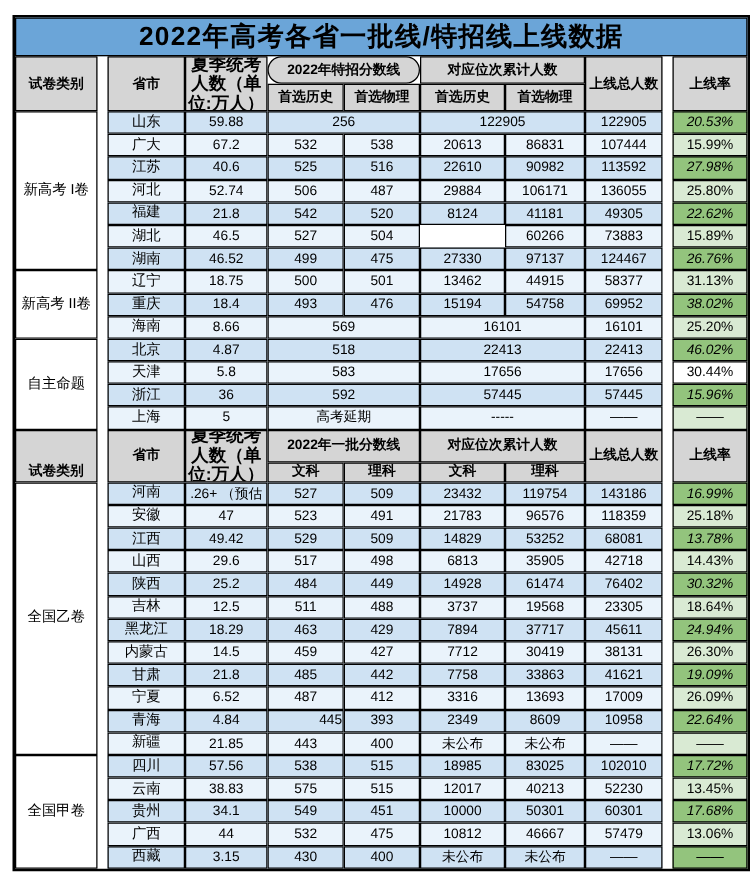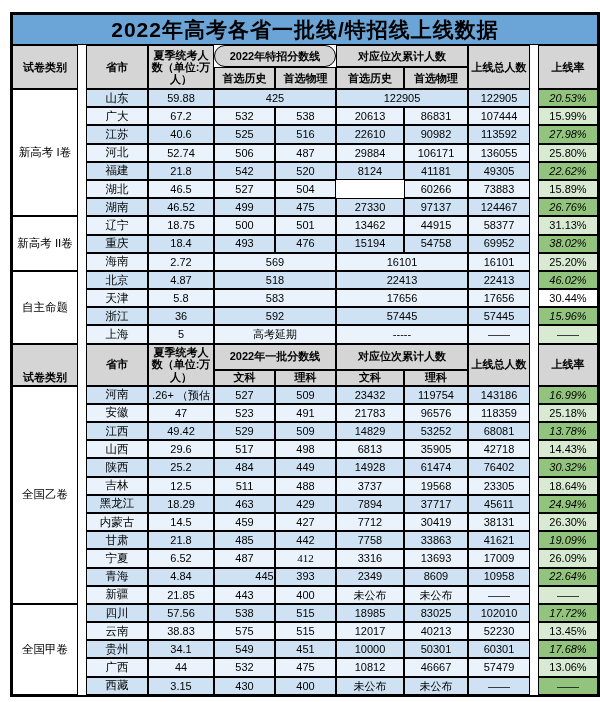--- a/index.html
+++ b/index.html
@@ -34,21 +34,21 @@
     font-size: 21px;
     font-weight: bold;
     letter-spacing: 1px;
   }
   .hdr {
     background: var(--header_bg);
     font-weight: bold;
     white-space: normal;
     padding: 0 1px;
   }
-  .hdr-small { font-size: 11px; }
+  .hdr-small { font-size: 14px; }
   .hdr-bottom { align-items: flex-end; padding-bottom: 1px; }
   .sect { background: #fff; font-size: 11.5px; }
   .prov { font-size: 11.5px; }
   .row-dark  { background: var(--row_dark); }
   .row-light { background: var(--row_light); }
   .rate-dark  { background: var(--rate_dark); font-style: italic; }
   .rate-light { background: var(--rate_light); }
   .rate-white { background: #ffffff; }
 </style>
 </head>
@@ -63,21 +63,21 @@
     <div class="cell hdr" style="grid-area: 2 / 7 / auto / 9;">对应位次累计人数</div>
     <div class="cell hdr" style="grid-area: 3 / 5;">首选历史</div>
     <div class="cell hdr" style="grid-area: 3 / 6;">首选物理</div>
     <div class="cell hdr" style="grid-area: 3 / 7;">首选历史</div>
     <div class="cell hdr" style="grid-area: 3 / 8;">首选物理</div>
     <div class="cell hdr" style="grid-area: 2 / 9 / 4;">上线总人数</div>
     <div class="cell hdr" style="grid-area: 2 / 11 / 4;">上线率</div>
     <div class="cell sect" style="grid-area: 4 / 1 / 11;">新高考 I卷</div>
     <div class="cell row-dark prov" style="grid-area: 4 / 3;">山东</div>
     <div class="cell row-dark" style="grid-area: 4 / 4;">59.88</div>
-    <div class="cell row-dark" style="grid-area: 4 / 5 / auto / 7;">425</div>
+    <div class="cell row-dark" style="grid-area: 4 / 5 / auto / 7;">256</div>
     <div class="cell row-dark" style="grid-area: 4 / 7 / auto / 9;">122905</div>
     <div class="cell row-dark" style="grid-area: 4 / 9;">122905</div>
     <div class="cell rate-dark" style="grid-area: 4 / 11;">20.53%</div>
     <div class="cell row-light prov" style="grid-area: 5 / 3;">广大</div>
     <div class="cell row-light" style="grid-area: 5 / 4;">67.2</div>
     <div class="cell row-light" style="grid-area: 5 / 5;">532</div>
     <div class="cell row-light" style="grid-area: 5 / 6;">538</div>
     <div class="cell row-light" style="grid-area: 5 / 7;">20613</div>
     <div class="cell row-light" style="grid-area: 5 / 8;">86831</div>
     <div class="cell row-light" style="grid-area: 5 / 9;">107444</div>
@@ -133,21 +133,21 @@
     <div class="cell rate-light" style="grid-area: 11 / 11;">31.13%</div>
     <div class="cell row-dark prov" style="grid-area: 12 / 3;">重庆</div>
     <div class="cell row-dark" style="grid-area: 12 / 4;">18.4</div>
     <div class="cell row-dark" style="grid-area: 12 / 5;">493</div>
     <div class="cell row-dark" style="grid-area: 12 / 6;">476</div>
     <div class="cell row-dark" style="grid-area: 12 / 7;">15194</div>
     <div class="cell row-dark" style="grid-area: 12 / 8;">54758</div>
     <div class="cell row-dark" style="grid-area: 12 / 9;">69952</div>
     <div class="cell rate-dark" style="grid-area: 12 / 11;">38.02%</div>
     <div class="cell row-light prov" style="grid-area: 13 / 3;">海南</div>
-    <div class="cell row-light" style="grid-area: 13 / 4;">2.72</div>
+    <div class="cell row-light" style="grid-area: 13 / 4;">8.66</div>
     <div class="cell row-light" style="grid-area: 13 / 5 / auto / 7;">569</div>
     <div class="cell row-light" style="grid-area: 13 / 7 / auto / 9;">16101</div>
     <div class="cell row-light" style="grid-area: 13 / 9;">16101</div>
     <div class="cell rate-light" style="grid-area: 13 / 11;">25.20%</div>
     <div class="cell sect" style="grid-area: 14 / 1 / 18;">自主命题</div>
     <div class="cell row-dark prov" style="grid-area: 14 / 3;">北京</div>
     <div class="cell row-dark" style="grid-area: 14 / 4;">4.87</div>
     <div class="cell row-dark" style="grid-area: 14 / 5 / auto / 7;">518</div>
     <div class="cell row-dark" style="grid-area: 14 / 7 / auto / 9;">22413</div>
     <div class="cell row-dark" style="grid-area: 14 / 9;">22413</div>
@@ -250,21 +250,21 @@
     <div class="cell row-dark" style="grid-area: 28 / 4;">21.8</div>
     <div class="cell row-dark" style="grid-area: 28 / 5;">485</div>
     <div class="cell row-dark" style="grid-area: 28 / 6;">442</div>
     <div class="cell row-dark" style="grid-area: 28 / 7;">7758</div>
     <div class="cell row-dark" style="grid-area: 28 / 8;">33863</div>
     <div class="cell row-dark" style="grid-area: 28 / 9;">41621</div>
     <div class="cell rate-dark" style="grid-area: 28 / 11;">19.09%</div>
     <div class="cell row-light prov" style="grid-area: 29 / 3;">宁夏</div>
     <div class="cell row-light" style="grid-area: 29 / 4;">6.52</div>
     <div class="cell row-light" style="grid-area: 29 / 5;">487</div>
-    <div class="cell row-light" style="grid-area: 29 / 6; font-family: Liberation Serif, serif;">412</div>
+    <div class="cell row-light" style="grid-area: 29 / 6;">412</div>
     <div class="cell row-light" style="grid-area: 29 / 7;">3316</div>
     <div class="cell row-light" style="grid-area: 29 / 8;">13693</div>
     <div class="cell row-light" style="grid-area: 29 / 9;">17009</div>
     <div class="cell rate-light" style="grid-area: 29 / 11;">26.09%</div>
     <div class="cell row-dark prov" style="grid-area: 30 / 3;">青海</div>
     <div class="cell row-dark" style="grid-area: 30 / 4;">4.84</div>
     <div class="cell row-dark" style="grid-area: 30 / 5; padding-left: 40px;">445</div>
     <div class="cell row-dark" style="grid-area: 30 / 6;">393</div>
     <div class="cell row-dark" style="grid-area: 30 / 7;">2349</div>
     <div class="cell row-dark" style="grid-area: 30 / 8;">8609</div>

